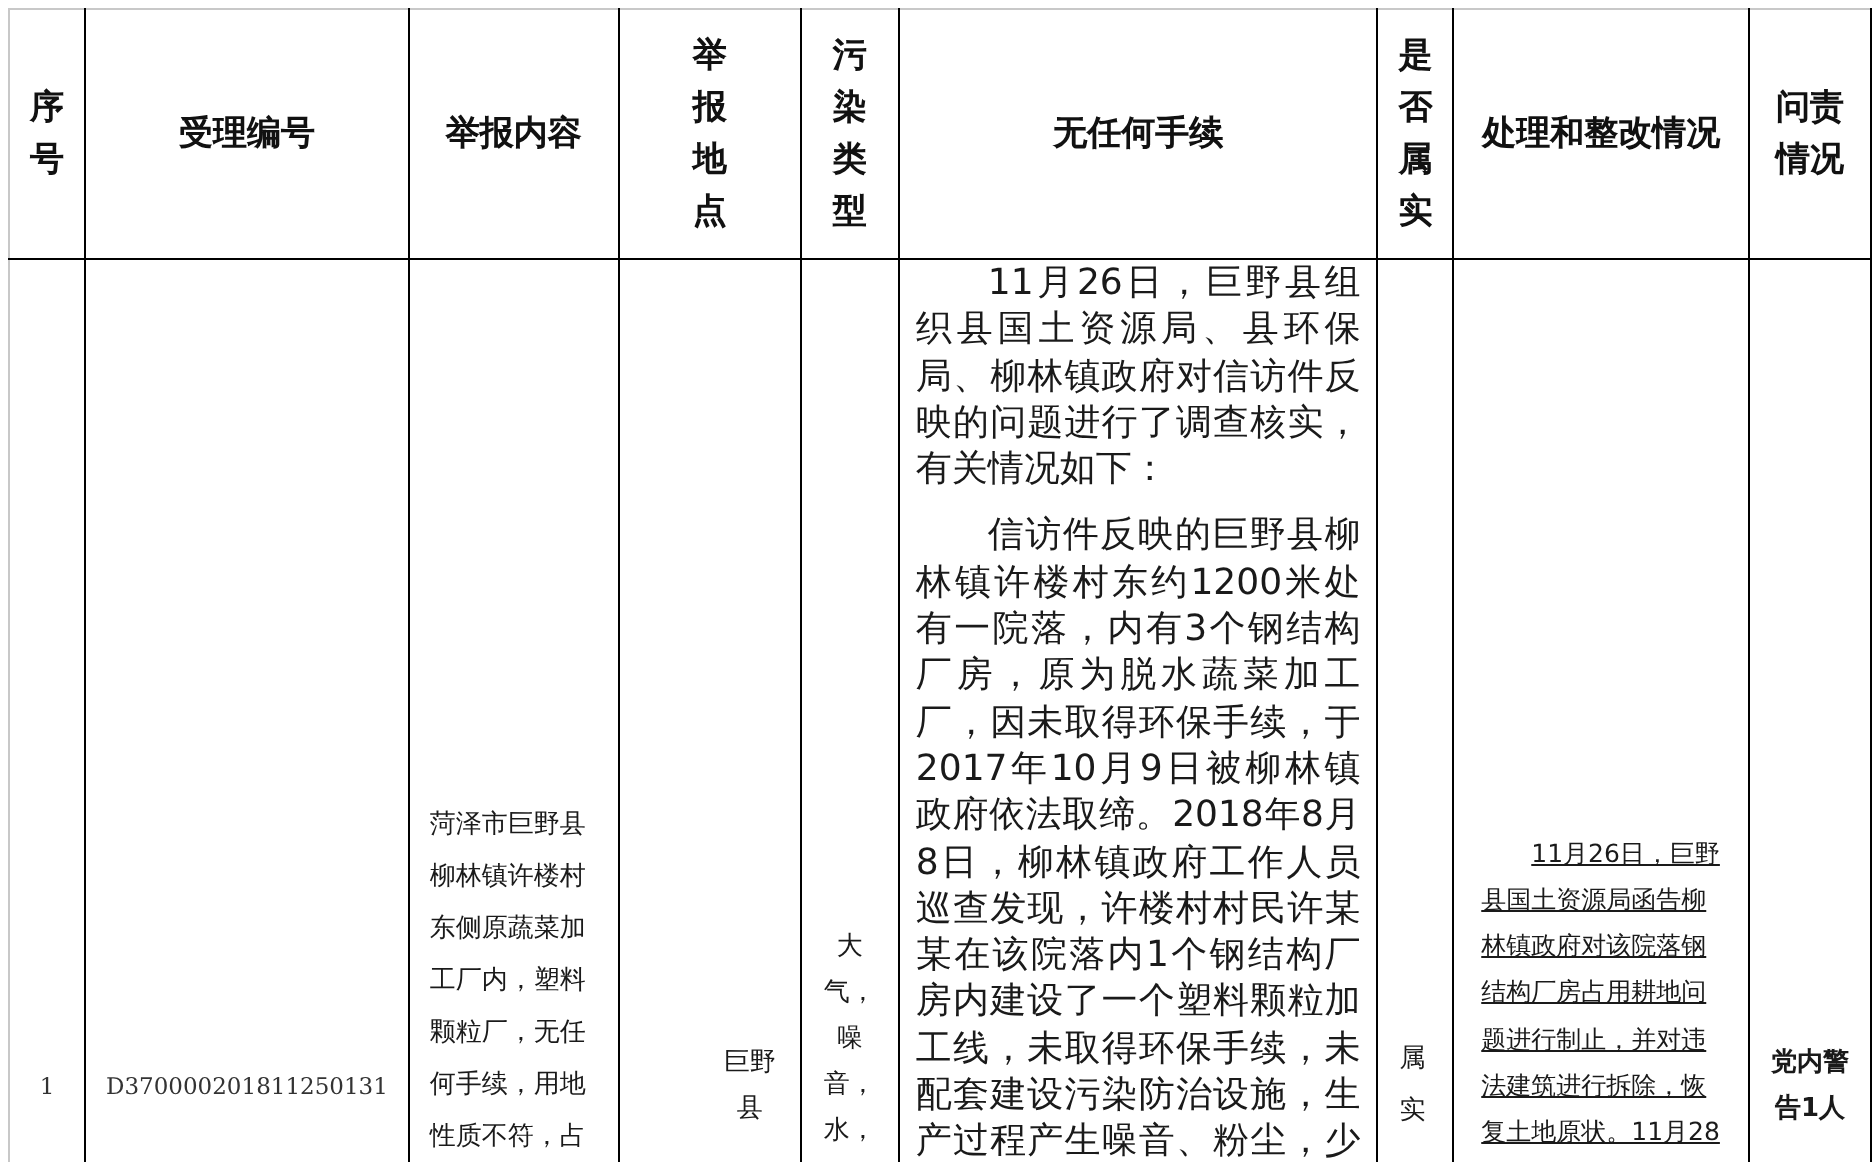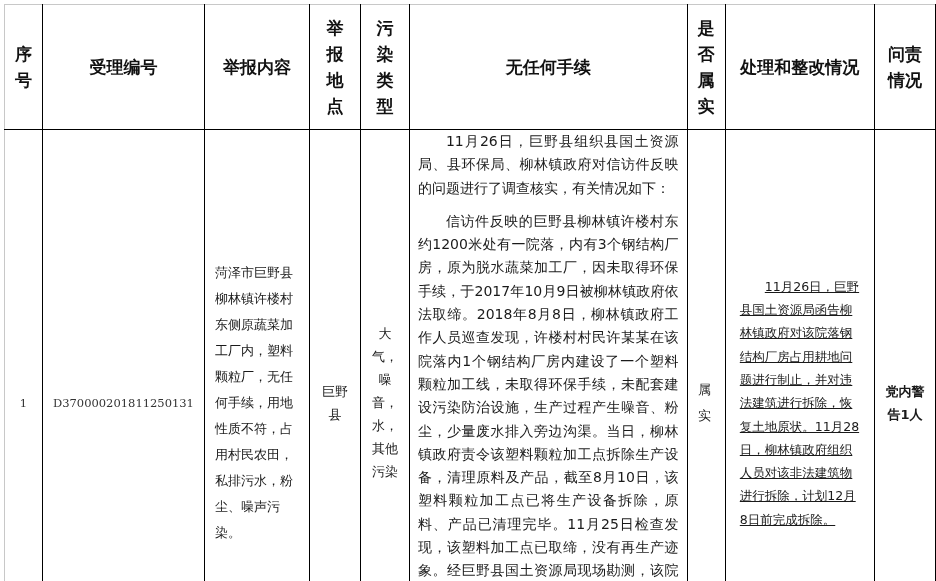--- a/index.html
+++ b/index.html
@@ -9,24 +9,24 @@
   .tbl td, .tbl th { border: 1.5px solid #000; padding: 10px; vertical-align: middle; text-align: center; }
   .tbl tr:first-child th { border-top: 1.5px solid #c8c8c8; }
   .tbl tr td:first-child, .tbl tr th:first-child { border-left: 1.5px solid #c8c8c8; }
   .tbl th { font-weight: bold; font-size: 17px; color: #111; line-height: 21px; }
   .hdr-row { height: 119px; }
   .body-row { height: 454px; }
   .vt { display: inline-block; width: 1em; word-break: break-all; line-height: 26px; }
   .cell-text { font-size: 12.5px; line-height: 22px; color: #222; }
   .narrow { display: inline-block; text-align: left; }
   .col-content .narrow { width: 84px; font-size: 13px; line-height: 26px; }
-  .col-location .narrow { width: 30px; font-size: 13px; line-height: 23px; text-align: center; }
+  .col-location .narrow { width: 30px; font-size: 13px; line-height: 23px; text-align: center; margin-left: 40px; }
   .col-type .narrow { width: 28px; font-size: 13px; line-height: 23px; text-align: center; }
   .col-invest { text-align: left !important; padding: 0 8px !important; }
-  .col-invest p { margin: 0 0 10px 0; text-indent: 2em; font-size: 14px; line-height: 23.3px; text-align: justify; }
+  .col-invest p { margin: 0 0 10px 0; text-indent: 2em; font-size: 18px; line-height: 23.3px; text-align: justify; }
   .col-handle .narrow { width: 120px; font-size: 12.5px; line-height: 23.3px; text-align: left; }
   .col-true .narrow { width: 16px; font-size: 13px; line-height: 26px; }
   .col-account .narrow { width: 40px; font-size: 13px; line-height: 23px; text-align: center; font-weight: bold; }
   .mono { font-family: "DejaVu Serif", "Liberation Serif", serif; font-size: 11.5px; color: #333; }
 </style>
 </head>
 <body>
 
 <table class="tbl">
   <colgroup>

